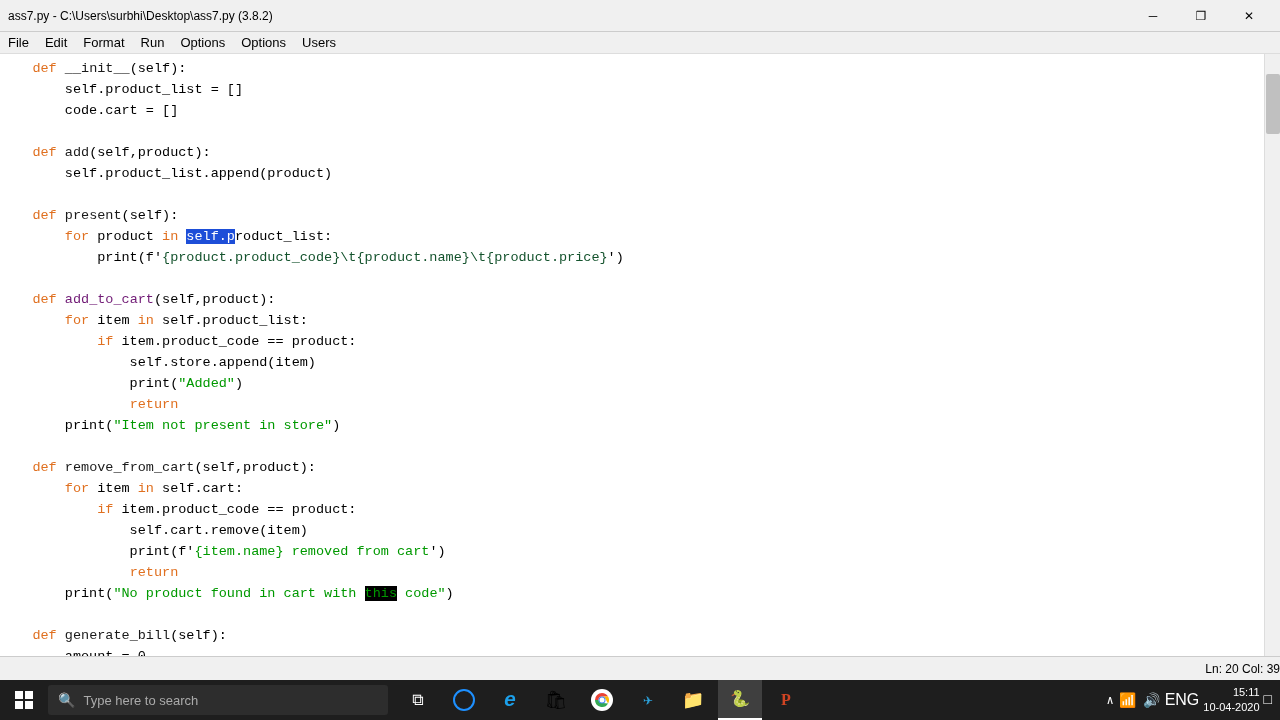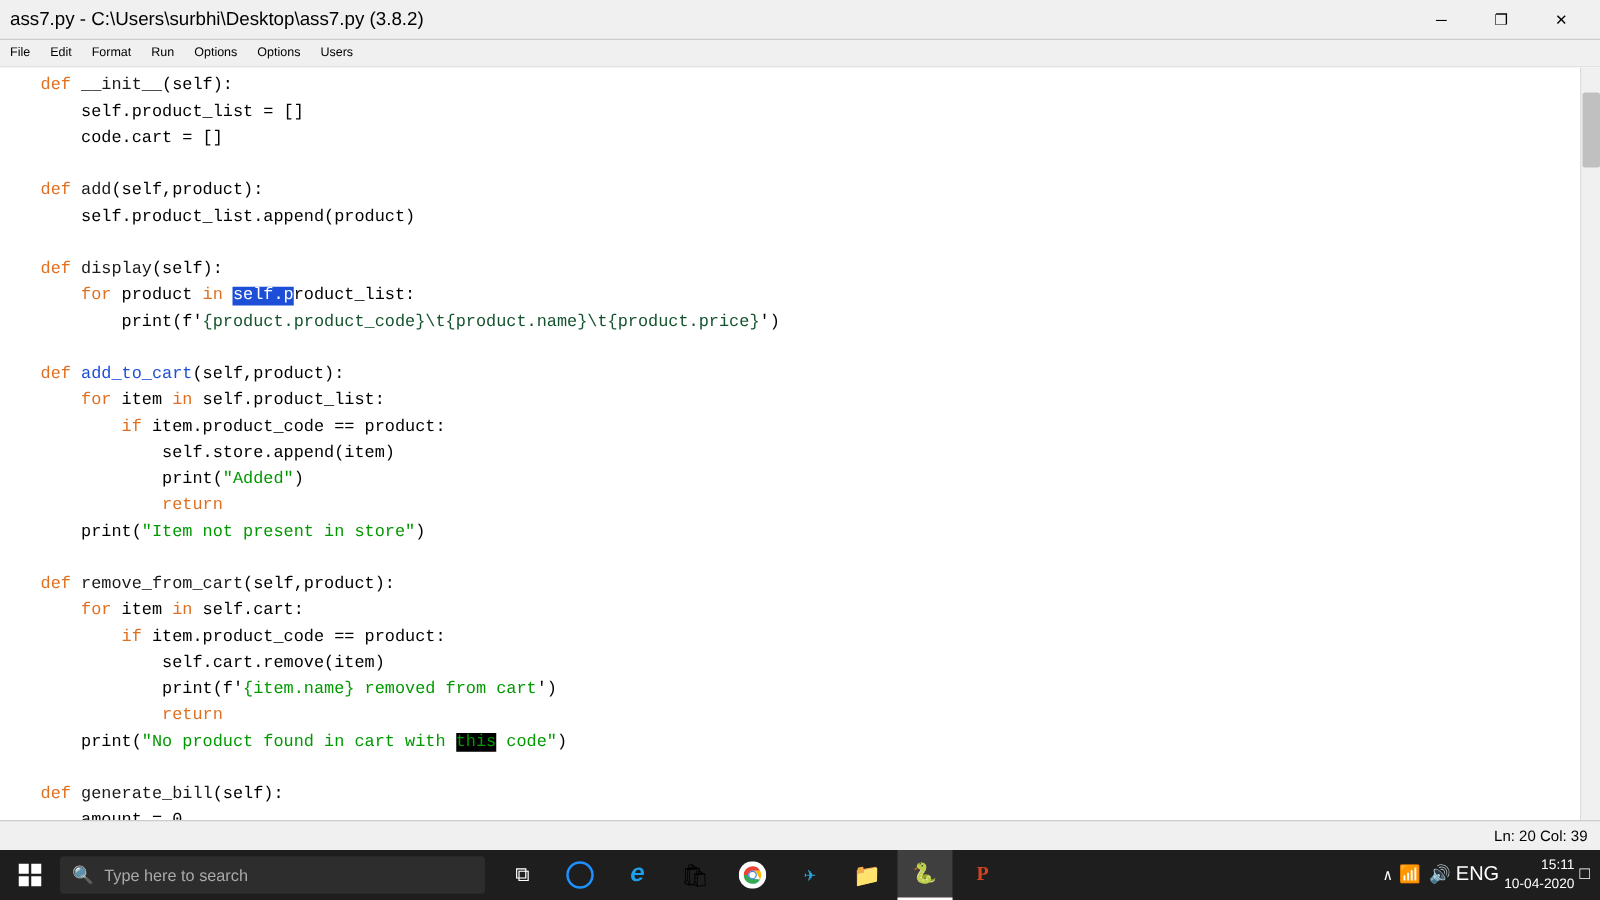--- a/index.html
+++ b/index.html
@@ -10,21 +10,21 @@
       height: 32px;
       background: #f0f0f0;
       display: flex;
       align-items: center;
       justify-content: space-between;
       border-bottom: 1px solid #ccc;
       padding: 0 8px;
       user-select: none;
     }
     .titlebar-title {
-      font-size: 15px;
+      font-size: 12px;
       color: #000;
       font-family: 'Segoe UI', sans-serif;
     }
     .titlebar-controls {
       display: flex;
       gap: 2px;
     }
     .titlebar-btn {
       width: 46px;
       height: 32px;
@@ -37,21 +37,21 @@
       border: none;
       color: #000;
     }
 
     
     .menubar {
       height: 22px;
       background: #f0f0f0;
       display: flex;
       align-items: center;
-      font-size: 10px;
+      font-size: 13px;
       font-family: 'Segoe UI', sans-serif;
       border-bottom: 1px solid #ddd;
     }
     .menu-item {
       padding: 2px 8px;
       cursor: pointer;
       height: 100%;
       display: flex;
       align-items: center;
     }
@@ -103,21 +103,20 @@
     
     .statusbar {
       height: 24px;
       background: #f0f0f0;
       border-top: 1px solid #ccc;
       display: flex;
       align-items: center;
       justify-content: flex-end;
       font-size: 12px;
       font-family: 'Segoe UI', sans-serif;
-      padding-right: 10px;
       color: #000;
     }
 
     
     .taskbar {
       height: 40px;
       background: #1e1e1e;
       display: flex;
       align-items: center;
       padding: 0 4px;
@@ -238,25 +237,25 @@
 
 <div class="editor-container">
   <div class="editor-scroll">
     <div class="code-area"><span>    <span style="color:#e07020">def</span> <span style="color:#1a1a1a">__init__</span>(self):</span>
 <span>        self.product_list = []</span>
 <span>        code.cart = []</span>
 <span></span>
 <span>    <span style="color:#e07020">def</span> <span style="color:#1a1a1a">add</span>(self,product):</span>
 <span>        self.product_list.append(product)</span>
 <span></span>
-<span>    <span style="color:#e07020">def</span> <span style="color:#1a1a1a">display</span>(self):</span>
+<span>    <span style="color:#e07020">def</span> <span style="color:#1a1a1a">present</span>(self):</span>
 <span>        <span style="color:#e07020">for</span> product <span style="color:#e07020">in</span> <span style="background:#1d4ed8;color:#fff">self.p</span>roduct_list:</span>
 <span>            print(f'<span style="color:#14532d">{product.product_code}\t{product.name}\t{product.price}</span>')</span>
 <span></span>
-<span>    <span style="color:#e07020">def</span> <span style="color:#1d4ed8">add_to_cart</span>(self,product):</span>
+<span>    <span style="color:#e07020">def</span> <span style="color:#701a75">add_to_cart</span>(self,product):</span>
 <span>        <span style="color:#e07020">for</span> item <span style="color:#e07020">in</span> self.product_list:</span>
 <span>            <span style="color:#e07020">if</span> item.product_code == product:</span>
 <span>                self.store.append(item)</span>
 <span>                print(<span style="color:#009900">"Added"</span>)</span>
 <span>                <span style="color:#e07020">return</span></span>
 <span>        print(<span style="color:#009900">"Item not present in store"</span>)</span>
 <span></span>
 <span>    <span style="color:#e07020">def</span> <span style="color:#1a1a1a">remove_from_cart</span>(self,product):</span>
 <span>        <span style="color:#e07020">for</span> item <span style="color:#e07020">in</span> self.cart:</span>
 <span>            <span style="color:#e07020">if</span> item.product_code == product:</span>

